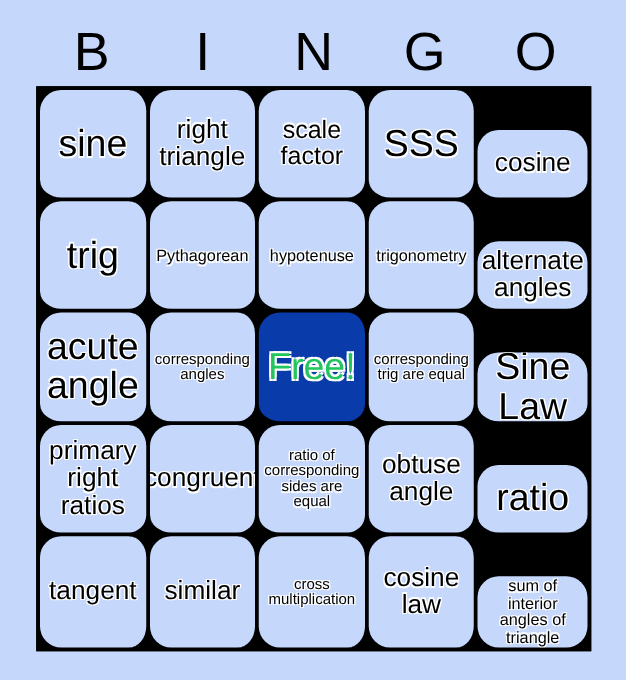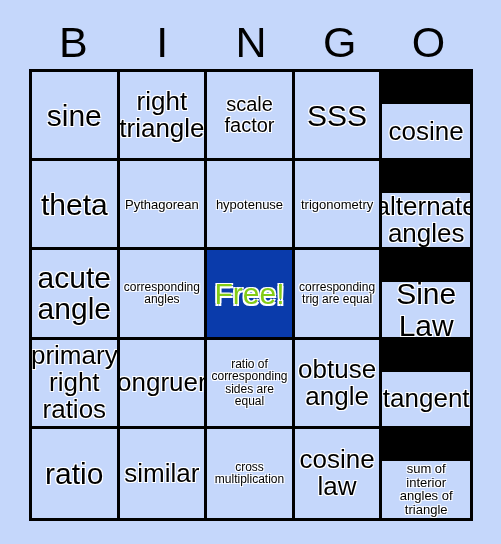--- a/index.html
+++ b/index.html
@@ -65,49 +65,50 @@
     box-sizing: border-box;
     border-right: 3px solid #000000;
     border-bottom: 3px solid #000000;
     display: flex;
     align-items: center;
     justify-content: center;
     text-align: center;
     padding: 1px 3px;
     overflow: hidden;
     position: relative;
+    border-radius: 17px;
   }
   .cell:nth-child(5n) { border-right: none; margin-top: 32px; }
   .cell:nth-child(n+21) { border-bottom: none; }
 
   .cell-text {
     display: block;
     color: #000000;
     line-height: 1.04;
     text-shadow:
       -1px -1px 0 #ffffff,
        1px -1px 0 #ffffff,
       -1px  1px 0 #ffffff,
        1px  1px 0 #ffffff;
     word-wrap: break-word;
   }
 
   
   .sz-xl .cell-text { font-size: 30px; }
   .sz-lg .cell-text { font-size: 20px; }
-  .sz-md .cell-text { font-size: 26px; }
+  .sz-md .cell-text { font-size: 21px; }
   .sz-sm .cell-text { font-size: 13px; }
   .sz-xs .cell-text { font-size: 12px; }
 
   
   .cell.free {
     background: #0a3bab;
   }
   .cell.free .cell-text {
-    color: #84cc16;
+    color: #22c55e;
     font-size: 30px;
     text-shadow:
       -1.5px -1.5px 0 #ffffff,
        1.5px -1.5px 0 #ffffff,
       -1.5px  1.5px 0 #ffffff,
        1.5px  1.5px 0 #ffffff;
   }
 </style>
 </head>
 <body>
@@ -132,21 +133,21 @@
       <div class="cell sz-lg">
         <span class="cell-text">scale factor</span>
       </div>
       <div class="cell sz-xl">
         <span class="cell-text">SSS</span>
       </div>
       <div class="cell sz-md">
         <span class="cell-text">cosine</span>
       </div>
       <div class="cell sz-xl">
-        <span class="cell-text">theta</span>
+        <span class="cell-text">trig</span>
       </div>
       <div class="cell sz-sm">
         <span class="cell-text">Pythagorean</span>
       </div>
       <div class="cell sz-sm">
         <span class="cell-text">hypotenuse</span>
       </div>
       <div class="cell sz-sm">
         <span class="cell-text">trigonometry</span>
       </div>
@@ -173,26 +174,26 @@
       </div>
       <div class="cell sz-md">
         <span class="cell-text">congruent</span>
       </div>
       <div class="cell sz-xs">
         <span class="cell-text">ratio of corresponding sides are equal</span>
       </div>
       <div class="cell sz-md">
         <span class="cell-text">obtuse angle</span>
       </div>
+      <div class="cell sz-xl">
+        <span class="cell-text">ratio</span>
+      </div>
       <div class="cell sz-md">
         <span class="cell-text">tangent</span>
       </div>
-      <div class="cell sz-xl">
-        <span class="cell-text">ratio</span>
-      </div>
       <div class="cell sz-md">
         <span class="cell-text">similar</span>
       </div>
       <div class="cell sz-xs">
         <span class="cell-text">cross multiplication</span>
       </div>
       <div class="cell sz-md">
         <span class="cell-text">cosine law</span>
       </div>
       <div class="cell sz-sm">

